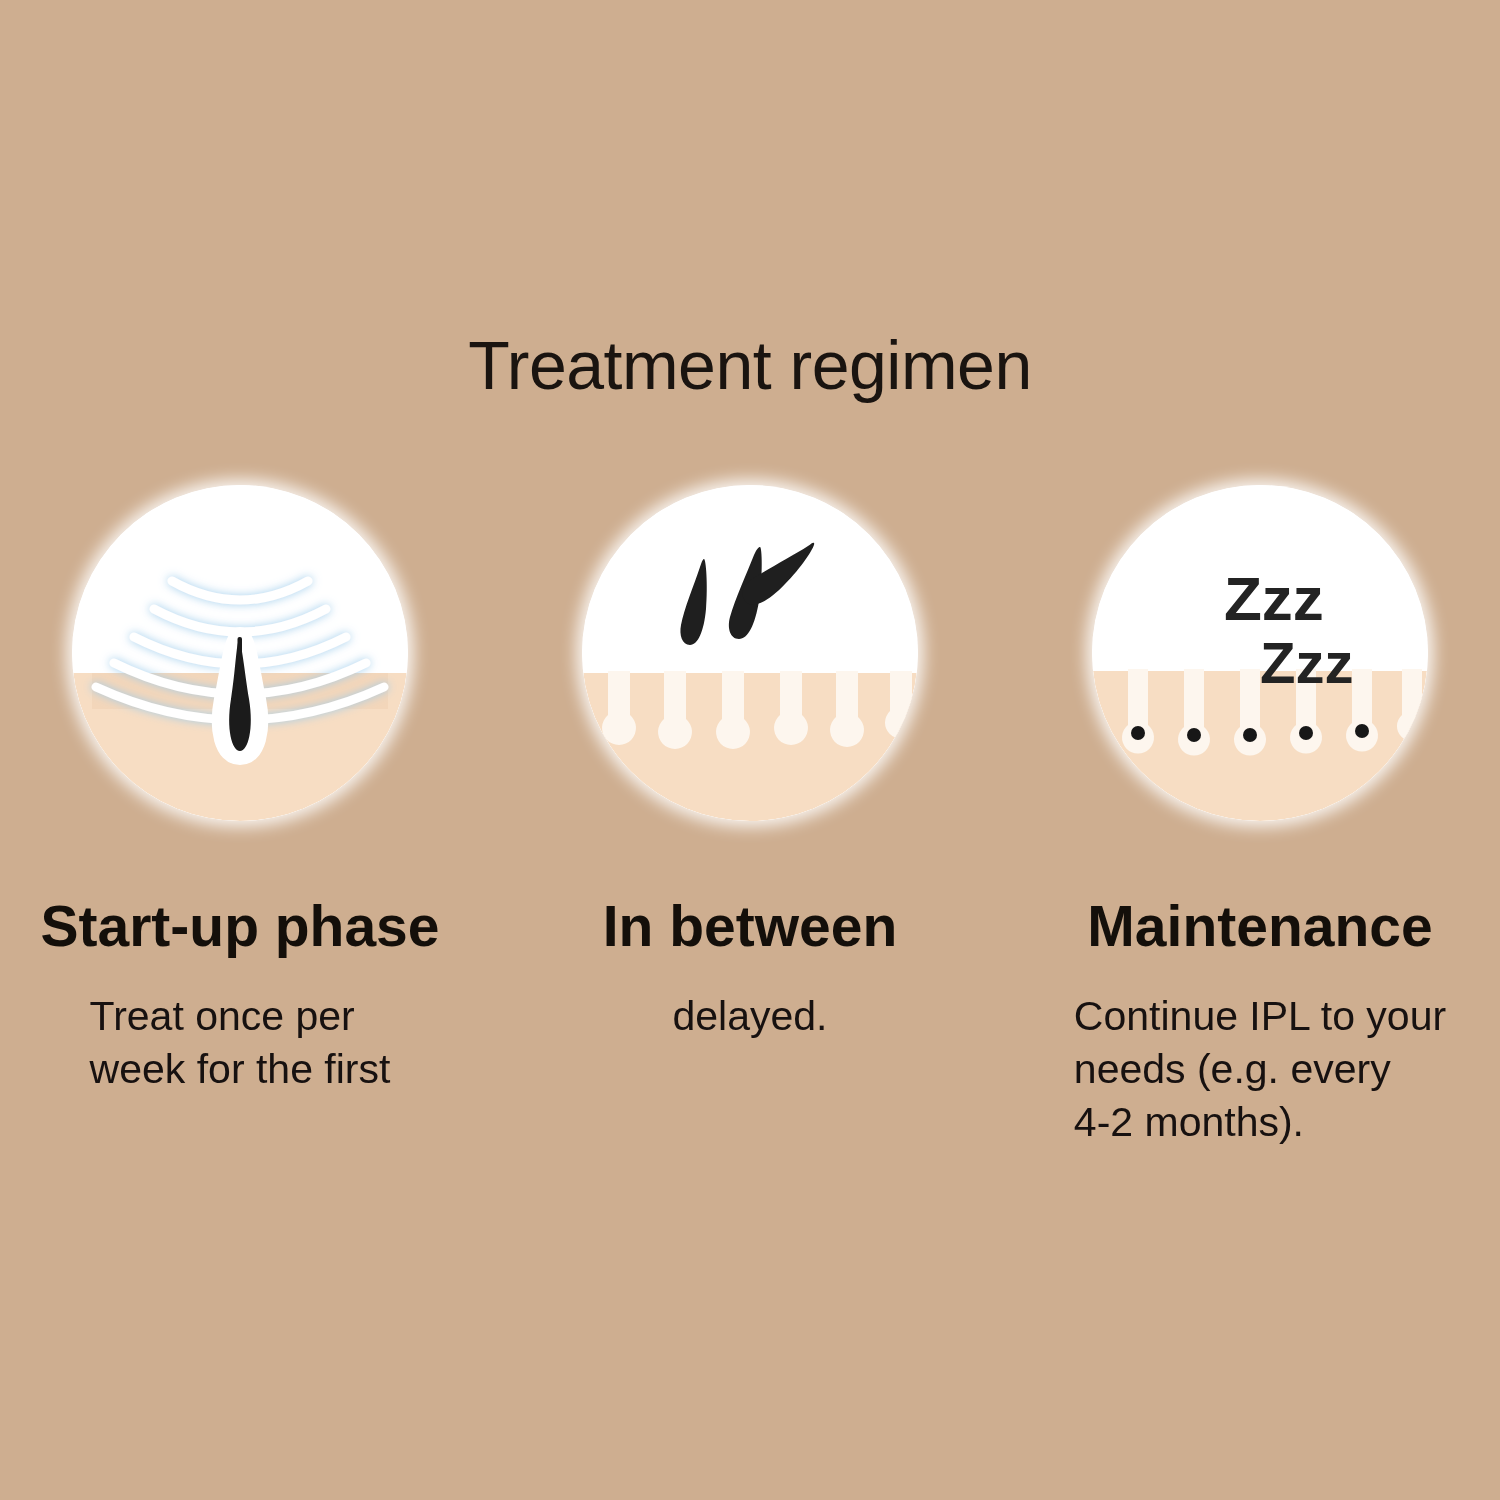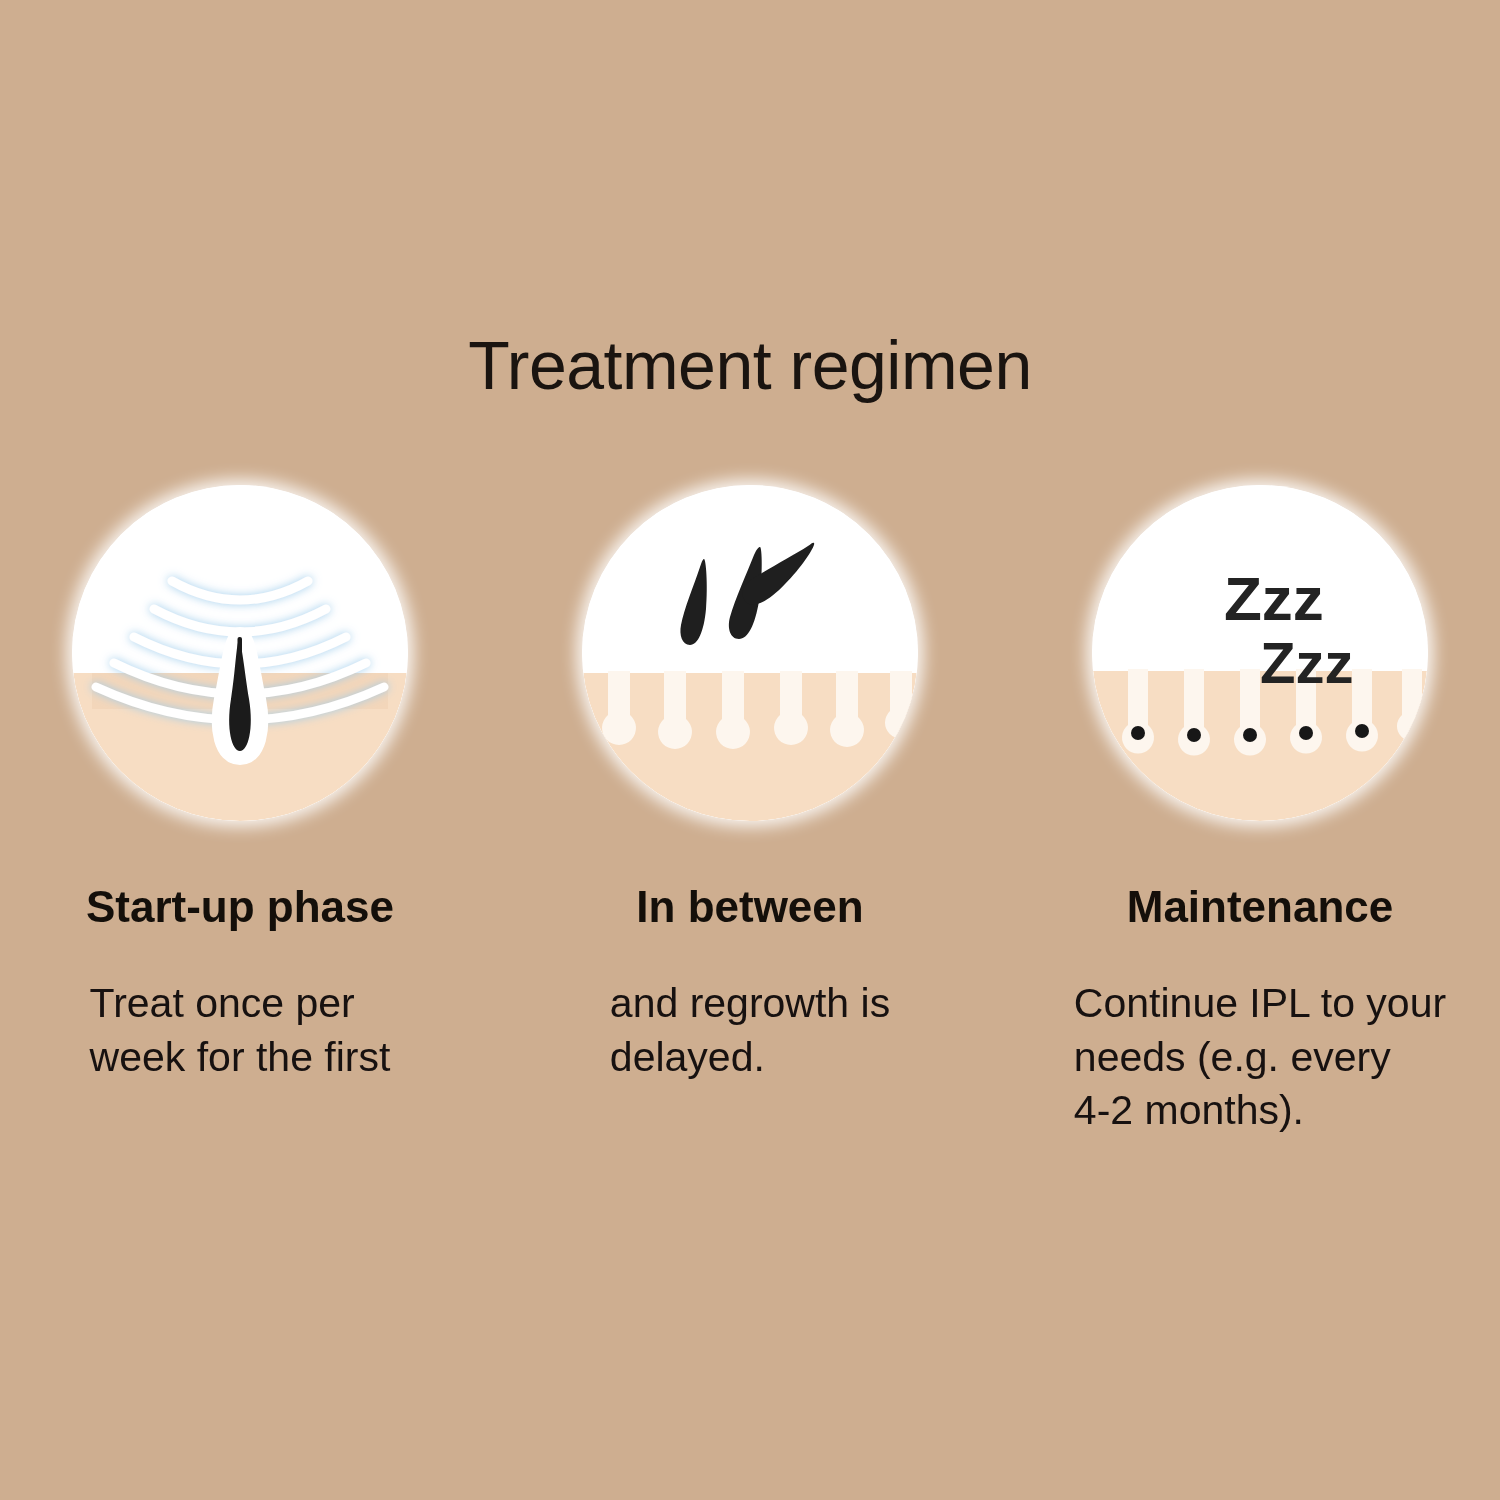--- a/index.html
+++ b/index.html
@@ -45,40 +45,39 @@
     display: flex;
     flex-direction: row;
     justify-content: center;
     align-items: flex-start;
   }
   .column {
     width: 470px;
     display: flex;
     flex-direction: column;
     align-items: center;
-    gap: 14px;
   }
   .col-spacer { width: 40px; }
 
   
   .icon-circle {
     position: relative;
     width: 336px;
     height: 336px;
     border-radius: 50%;
     overflow: hidden;
     background: #ffffff;
     box-shadow: 0 0 16px 6px rgba(255,255,255,0.85);
   }
   .icon-svg { display: block; width: 336px; height: 336px; }
 
   
   .phase-heading {
-    margin-top: 48px;
-    font-size: 44px;
+    margin-top: 74px;
+    font-size: 57px;
     font-weight: 700;
     color: #140f0a;
     text-align: center;
     line-height: 1.1;
     white-space: nowrap;
   }
   .phase-body {
     margin-top: 32px;
     font-size: 41px;
     font-weight: 400;
@@ -185,21 +184,20 @@
               <path d="M232 58 C234 60 220 82 203 99 C186 117 171 124 164 117
                        C157 110 161 100 170 94 C186 84 212 70 226 61 C230 58 231 57 232 58 Z"></path>
             </g>
           </g>
         </svg>
       </div>
 
       <div class="phase-heading">In between</div>
 
       <div class="phase-body">
-        <span class="ln">and regrowth is</span>
         <span class="ln">delayed.</span>
       </div>
     </div>
 
     <div class="col-spacer"></div>
 
     <div class="column">
 
       <div class="icon-circle">
         <svg class="icon-svg" viewBox="0 0 336 336" xmlns="http://www.w3.org/2000/svg">

